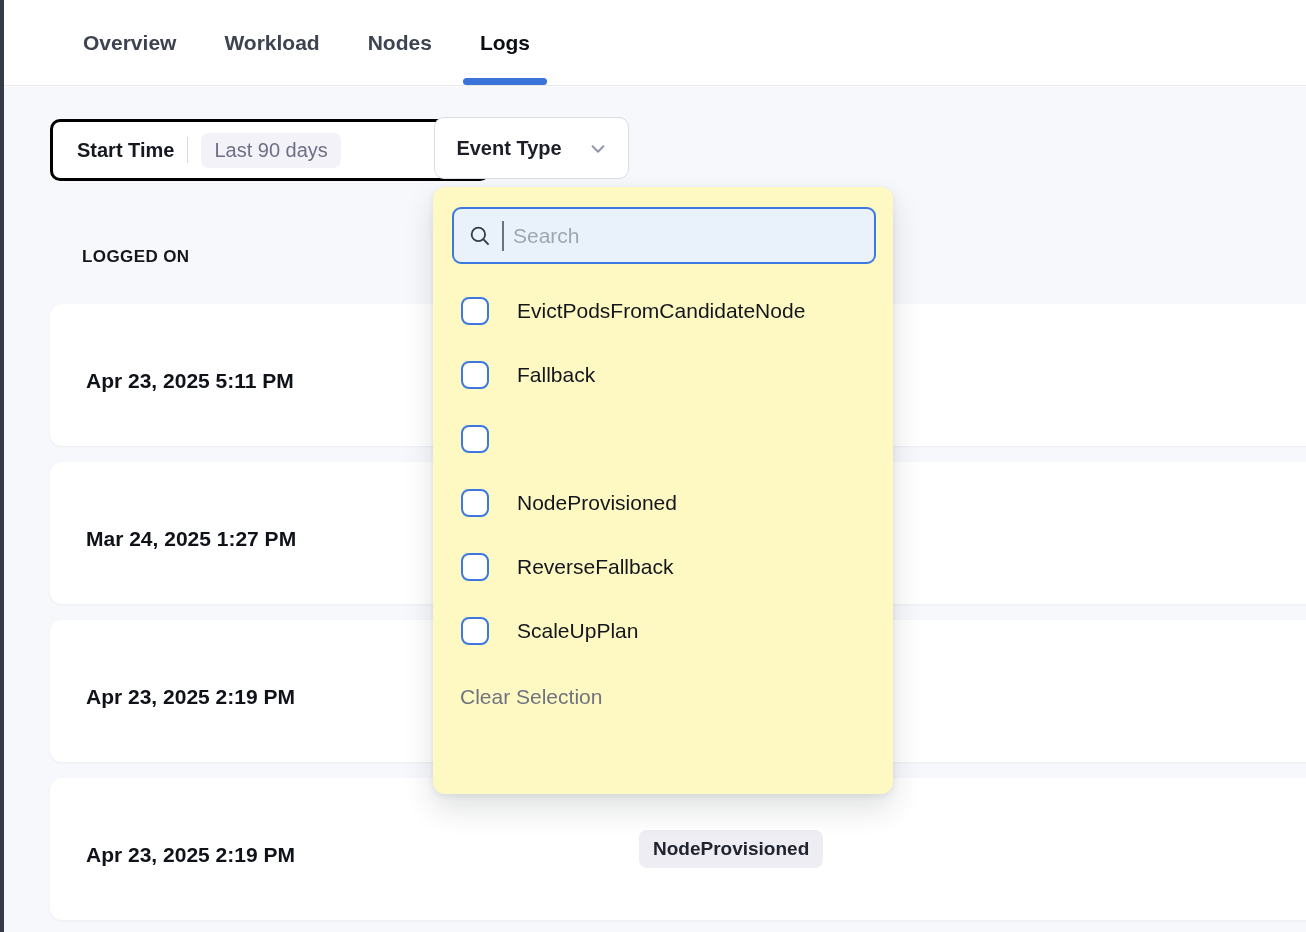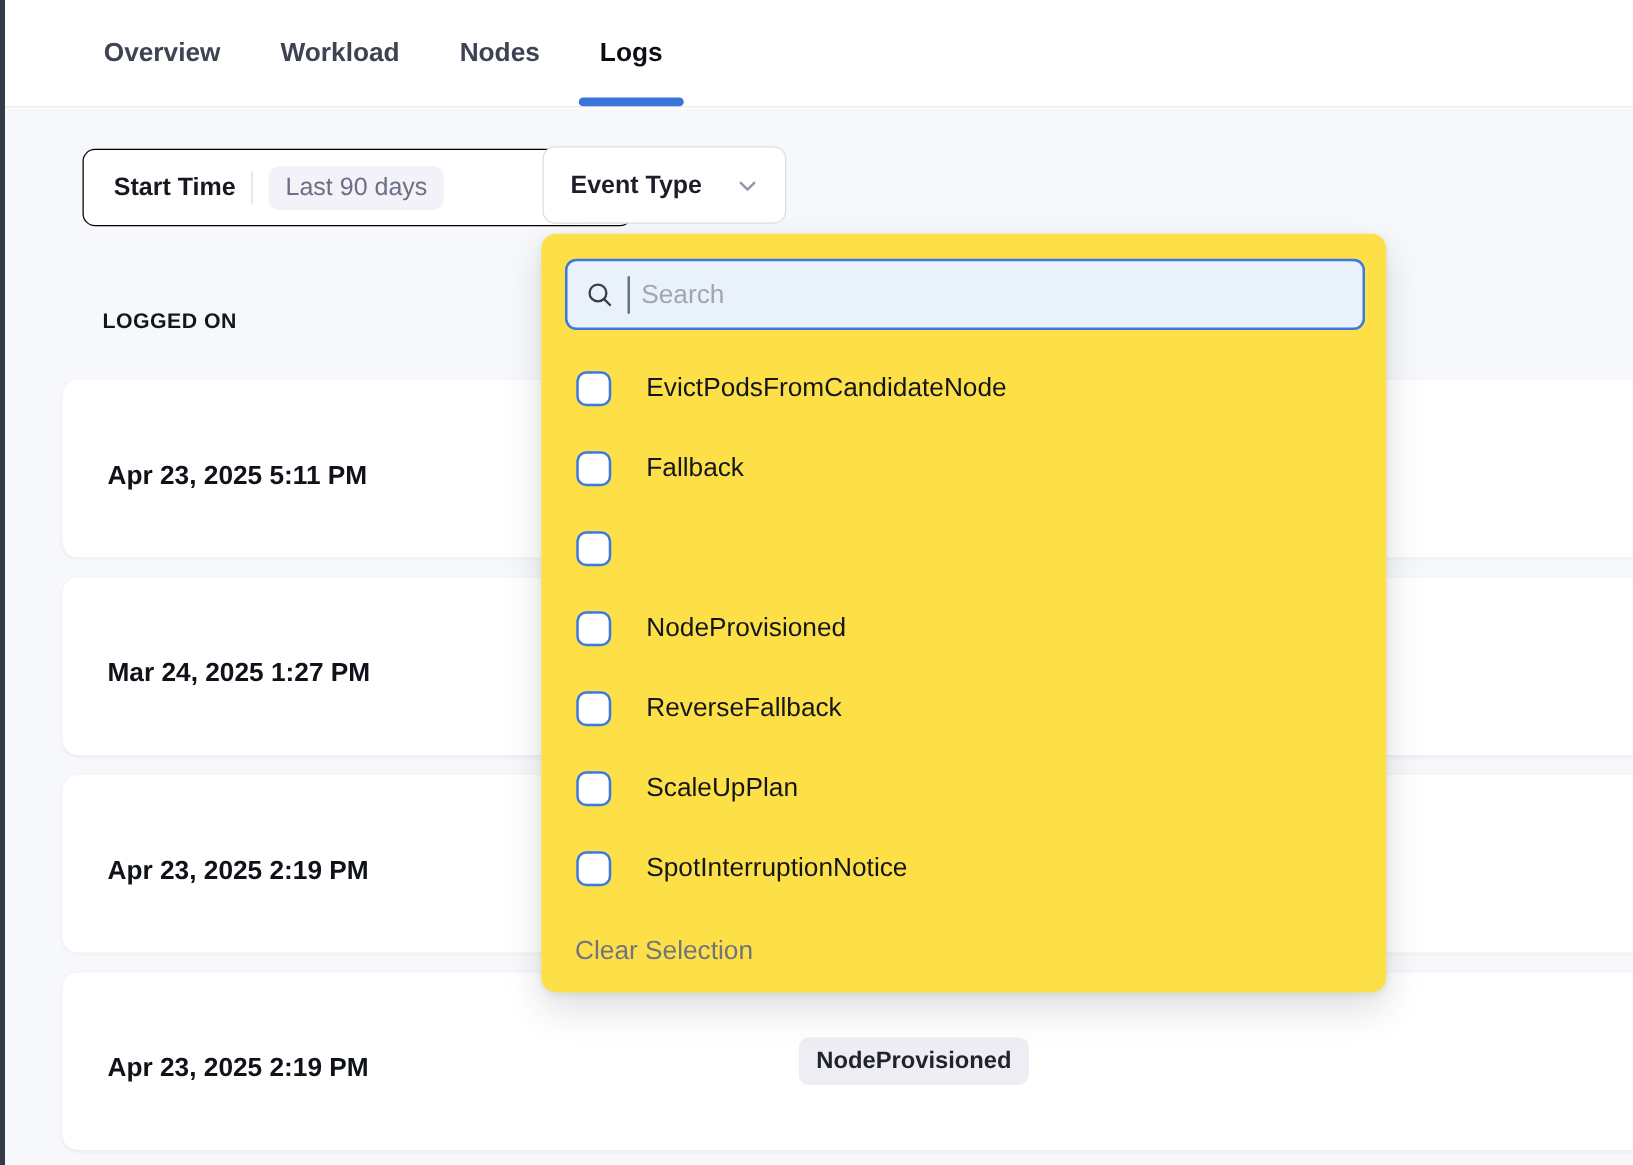--- a/index.html
+++ b/index.html
@@ -45,23 +45,23 @@
   .tab.active .tab-underline { display: block; }
 
   
   .content {
     position: absolute; top: 87px; left: 4px; right: 0; bottom: 0;
     background: #f7f8fb;
   }
 
   
   .filter-start-time {
-    position: absolute; left: 62px; top: 32px;
+    position: absolute; left: 46px; top: 32px;
     width: 440px; height: 62px;
-    background: #ffffff; border: 1px solid #000000; border-radius: 10px;
+    background: #ffffff; border: 3px solid #000000; border-radius: 10px;
     display: flex; align-items: center;
     padding: 0 24px; gap: 13px;
     cursor: pointer;
   }
   .filter-start-time .label { font-size: 20px; font-weight: 700; color: #15181f; }
   .filter-divider { width: 1px; height: 26px; background: #d9dbe1; }
   .filter-pill {
     background: #f3f2f9; color: #6d7085;
     font-size: 20px; padding: 6px 13px; border-radius: 8px;
     white-space: nowrap;
@@ -99,22 +99,22 @@
     background: #ededf3; color: #21242e;
     font-size: 19px; font-weight: 700;
     padding: 8px 14px; border-radius: 8px;
     white-space: nowrap;
   }
   .row-badge:empty { display: none; }
 
   
   .dropdown-panel {
     position: absolute; left: 429px; top: 100px;
-    width: 676px; height: 607px;
-    background: #fde047; border-radius: 12px;
+    width: 460px; height: 607px;
+    background: #fef9c3; border-radius: 12px;
     box-shadow: 0 14px 30px rgba(31,35,41,0.14), 0 2px 6px rgba(31,35,41,0.08);
     z-index: 30;
   }
   .search-box {
     margin: 20px 17px 0 19px;
     height: 57px;
     background: #e9f2fa;
     border: 2px solid #3b79e1; border-radius: 9px;
     display: flex; align-items: center;
     padding: 0 13px; gap: 9px;
@@ -237,22 +237,18 @@
         <span class="option-label">NodeProvisioned</span>
       </li>
       <li class="option-item">
         <span class="checkbox"></span>
         <span class="option-label">ReverseFallback</span>
       </li>
       <li class="option-item">
         <span class="checkbox"></span>
         <span class="option-label">ScaleUpPlan</span>
       </li>
-      <li class="option-item">
-        <span class="checkbox"></span>
-        <span class="option-label">SpotInterruptionNotice</span>
-      </li>
     </ul>
 
     <div class="clear-selection">Clear Selection</div>
   </div>
 
 </div>
 
 </body></html>

